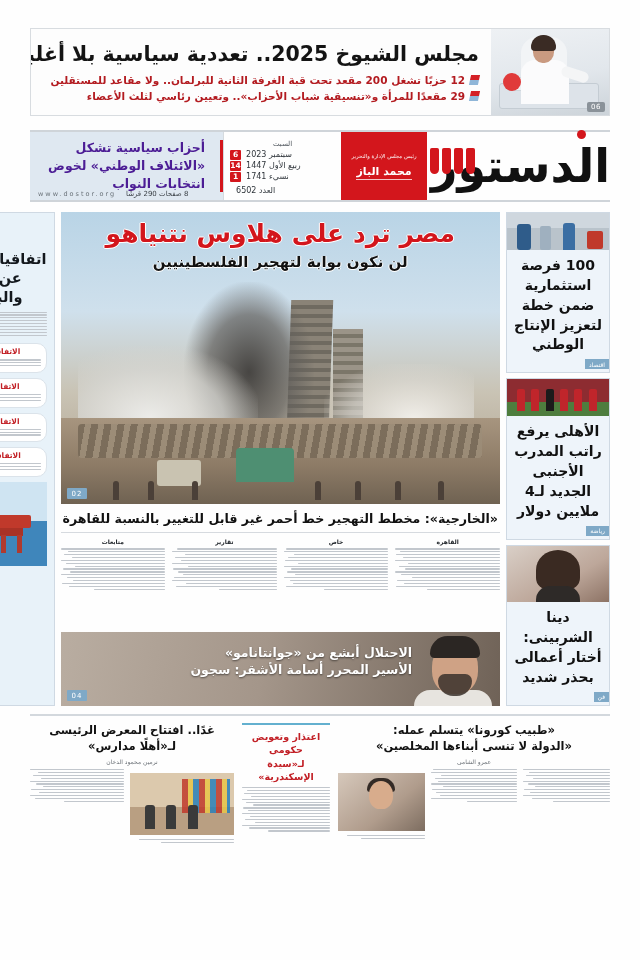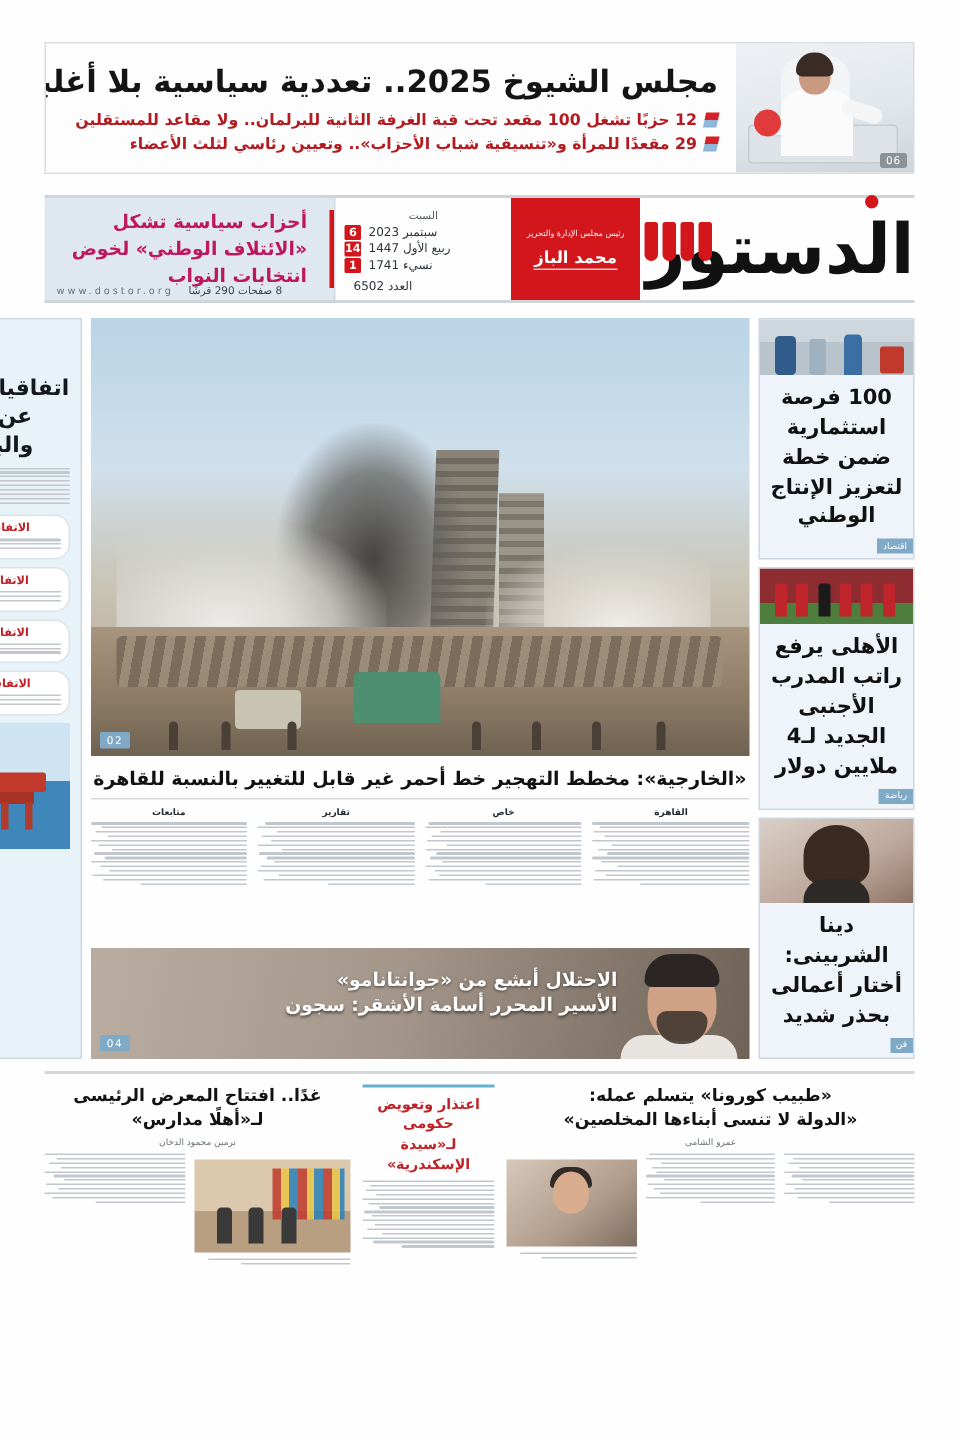--- a/index.html
+++ b/index.html
@@ -125,21 +125,21 @@
     width:11px; text-align:center; border-radius:1px; padding:0 0 1px 0;}
   .mh-issue { margin-top:4px; font-size:8px; color:#2e343a; text-align:left;
      padding-left:6px;}
 
   .mh-left {
     flex:1; background:#dfe8f1; display:flex; align-items:center;
     padding:6px 10px 6px 8px; position:relative; direction:rtl;
   }
   .mh-left-bar { position:absolute; right:0; top:8px; bottom:8px; width:3.5px;
     background:#d3161c; }
-  .mh-left-txt { font-size:12.5px; font-weight:bold; color:#be185d;
+  .mh-left-txt { font-size:12.5px; font-weight:bold; color:#4c1d95;
     line-height:1.45; text-align:right; width:100%; padding-right:8px;}
   .mh-web { position:absolute; left:8px; bottom:2px; font-size:6.5px;
     color:#6b737a; letter-spacing:2px; }
   .mh-pages { position:absolute; left:96px; bottom:2px; font-size:7px;
     color:#3c4248; }
 
   
   .body {
     display:flex; gap:6px; height: 494px;
   }
@@ -350,21 +350,21 @@
       <div class="ts-hair"></div>
       <div class="ts-arm"></div>
       <div class="ts-logo"></div>
       <div class="ts-pagenum">06</div>
     </div>
     <div class="topstrip-txt">
       <div class="ts-h">مجلس الشيوخ 2025.. تعددية سياسية بلا أغلبية برلمانية</div>
       <div class="ts-bullets">
         <div class="ts-bul">
           <span class="bulmark"></span>
-          <span>12 حزبًا تشغل 100 مقعد تحت قبة الغرفة الثانية للبرلمان.. ولا مقاعد للمستقلين</span>
+          <span>12 حزبًا تشغل 200 مقعد تحت قبة الغرفة الثانية للبرلمان.. ولا مقاعد للمستقلين</span>
         </div>
         <div class="ts-bul">
           <span class="bulmark"></span>
           <span>29 مقعدًا للمرأة و«تنسيقية شباب الأحزاب».. وتعيين رئاسي لثلث الأعضاء</span>
         </div>
       </div>
     </div>
   </div>
 
   <div class="masthead">
@@ -462,20 +462,24 @@
         <div class="lp-tent2"></div>
         <div class="lp-figs">
           <span style="left:12%"></span>
             <span style="left:20%"></span>
           <span style="left:30%"></span>
             <span style="left:58%"></span>
           <span style="left:67%"></span>
             <span style="left:76%"></span>
           <span style="left:86%"></span>
         </div>
+        <div class="lead-head">
+          <div class="lh1">مصر ترد على هلاوس نتنياهو</div>
+          <div class="lh2">لن نكون بوابة لتهجير الفلسطينيين</div>
+        </div>
         <div class="pagechip">02</div>
       </div>
 
       <div class="sub-head">«الخارجية»: مخطط التهجير خط أحمر غير قابل للتغيير بالنسبة للقاهرة</div>
 
       <div class="center-cols">
         <div class="ccol">
           <div class="ccol-head">القاهرة</div>
           <div class="faux-lines tiny">
             <i style="width:100%"></i>

